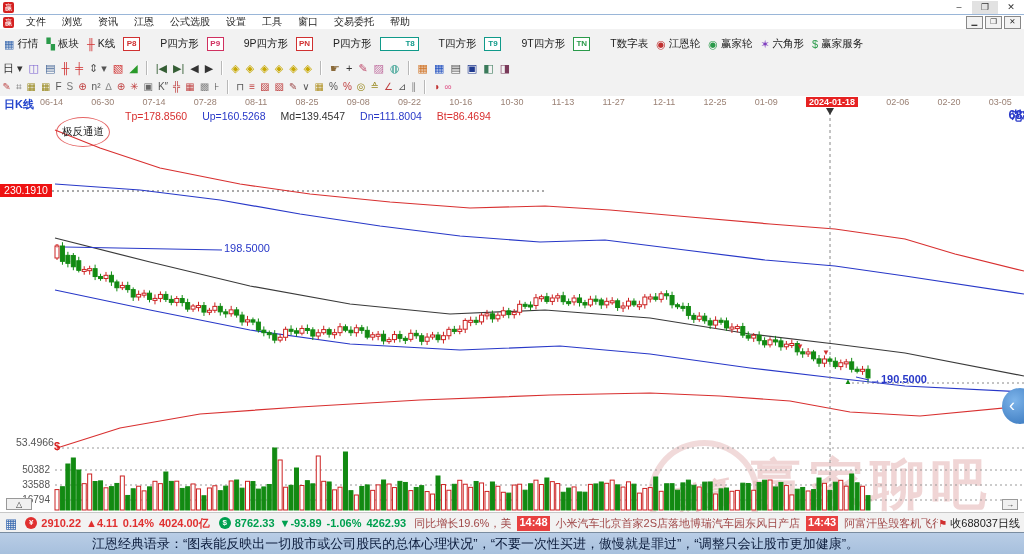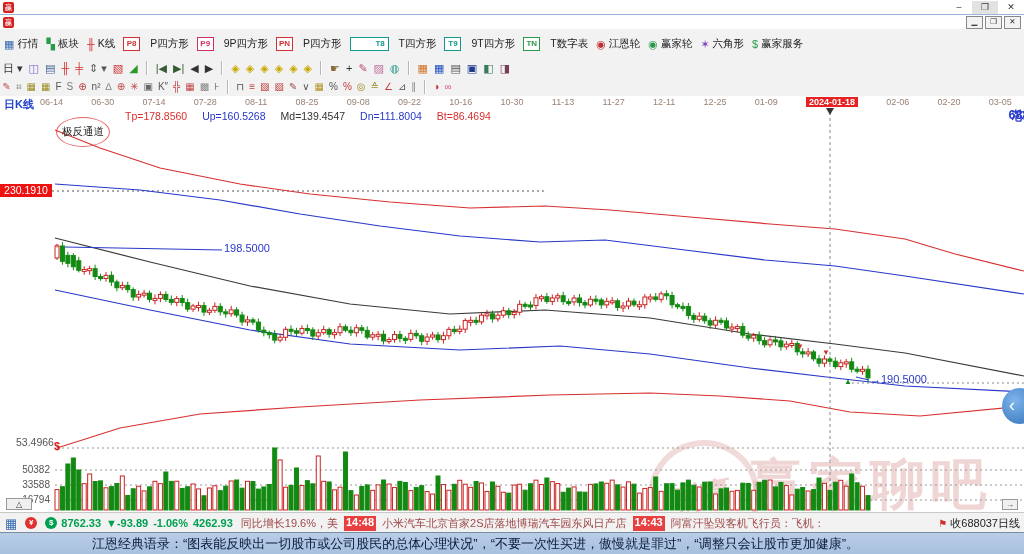--- a/index.html
+++ b/index.html
@@ -21,21 +21,21 @@
   .mdictrl{width:15px;height:11px;border:1px solid #888;background:#f2f2f2;font-size:7.5px;
            line-height:10px;text-align:center;margin-left:2px;color:#222;}
   
   .tb{left:0;width:1024px;background:#f2f2f2;display:flex;align-items:center;border-bottom:1px solid #cfcfcf;}
   .tb1{top:29px;height:29px;font-size:10.5px;color:#222;}
   .tb2{top:58px;height:20px;}
   .tb3{top:78px;height:18px;}
   .tbitem{display:flex;align-items:center;margin:0 4px;white-space:nowrap;}
   .tbico{display:inline-block;margin-right:3px;font-size:11px;line-height:12px;}
   .lbox{display:inline-block;min-width:13px;height:12px;border:1px solid currentColor;font-size:8px;
-        font-weight:bold;line-height:12px;text-align:center;background:#fff;margin-right:10px;padding:0 1px;}
+        font-weight:bold;line-height:12px;text-align:center;background:#fff;margin-right:20px;padding:0 1px;}
   .ico2{display:inline-block;margin:0 3px;font-size:11px;line-height:14px;}
   .ico3{display:inline-block;margin:0 2.5px;font-size:10px;line-height:12px;}
   .tbsep{width:1px;height:14px;background:#b8b8b8;border-right:1px solid #fff;margin:0 5px;}
   
   .chartregion{left:0;top:96px;width:1024px;height:416px;background:#fff;overflow:hidden;}
   .chartregion *{position:absolute;}
   #chart-svg{left:0;top:0;z-index:2;}
   .wm{z-index:1;font-weight:bold;white-space:nowrap;}
   .ann{z-index:3;white-space:nowrap;}
   .period-label{left:4px;top:1px;font-size:11px;font-weight:bold;color:#2244cc;z-index:4;}
@@ -43,21 +43,21 @@
               align-items:center;z-index:3;font-size:9px;color:#9a8074;}
   .axis-dates span{position:static;}
   .datehl{background:#e62222;color:#fff;padding:0 3px;font-weight:bold;}
   .indrow{left:56px;top:13px;height:14px;display:flex;align-items:center;z-index:3;font-size:10.5px;}
   .indrow span{position:static;margin-right:15px;white-space:nowrap;}
   .indname{color:#222;border:1px solid rgba(220,50,50,.75);border-radius:50%;padding:7px 5px;margin-top:31px;}
   .symbol{right:12px;top:12px;font-size:12.5px;font-weight:bold;color:#2838c8;z-index:3;}
   .tag230{left:0;top:88px;width:52px;height:13px;background:#ee1212;color:#fff;font-size:10.5px;
           line-height:13px;text-align:center;}
   .lbl198{left:224px;top:146px;color:#2838c8;font-size:11px;}
-  .lbl190{left:870px;top:277px;color:#2838c8;font-size:11px;}
+  .lbl190{left:870px;top:277px;color:#2838c8;font-size:11px;font-weight:bold;}
   .lbl53{left:16px;top:340px;color:#555;font-size:10.5px;}
   .dollar{left:54px;top:344px;color:#d82020;font-weight:bold;font-size:11px;}
   .vlabel{left:2px;width:48px;text-align:right;font-size:10px;color:#555;}
   .navball{left:1002px;top:292px;width:36px;height:36px;border-radius:50%;z-index:5;
            background:radial-gradient(circle at 35% 35%,#7db4ea,#2f6fb8);color:#fff;font-size:18px;
            line-height:34px;padding-left:7px;box-sizing:border-box;}
   .minibtn{border:1px solid #999;background:#f0f0f0;color:#333;text-align:center;z-index:5;box-sizing:border-box;}
   .splitbtn{left:6px;top:402px;width:26px;height:12px;font-size:8px;line-height:11px;}
   .scrollbtn{left:1002px;top:403px;width:16px;height:11px;font-size:8px;line-height:10px;}
   .wm-tools{left:710px;top:322px;font-size:21px;color:#c6c6c6;}
@@ -91,20 +91,32 @@
   <span class="applogo">赢</span>
   <span class="wctrls" id="wctrls">
       <span class="wctrl">–</span>
       <span class="wctrl max">❐</span>
       <span class="wctrl">✕</span>
     </span>
 </div>
 
 <div class="abs menubar">
   <span class="applogo">赢</span>
+  <span id="menuitems" style="display:flex">
+      <span class="menuitem">文件</span>
+      <span class="menuitem">浏览</span>
+      <span class="menuitem">资讯</span>
+      <span class="menuitem">江恩</span>
+      <span class="menuitem">公式选股</span>
+      <span class="menuitem">设置</span>
+      <span class="menuitem">工具</span>
+      <span class="menuitem">窗口</span>
+      <span class="menuitem">交易委托</span>
+      <span class="menuitem">帮助</span>
+    </span>
   <span class="mdictrls" id="mdictrls">
       <span class="mdictrl">▁</span>
       <span class="mdictrl">❐</span>
       <span class="mdictrl">✕</span>
     </span>
 </div>
 
 <div class="abs tb tb1" id="tb1">
     <span class="tbitem">
       <span class="tbico" style="color: rgb(58, 106, 176);">▦</span>
@@ -759,20 +771,23 @@
   <div class="vlabel ann" style="top:398px">16794</div>
 
   <div class="navball">‹</div>
   <div class="minibtn splitbtn">△</div>
   <div class="minibtn scrollbtn">→</div>
 </div>
 
 <div class="abs statusbar">
   <span class="sb-grid">▦</span>
   <span class="dotico" style="background:#e03030">¥</span>
+  <span class="sh-vals">
+    <span>2910.22</span><span>▲4.11</span><span>0.14%</span><span>4024.00亿</span>
+  </span>
   <span class="dotico" style="background:#00a050">$</span>
   <span class="sz-vals">
     <span>8762.33</span><span>▼-93.89</span><span>-1.06%</span><span>4262.93</span>
   </span>
   <span id="ticker" style="overflow:hidden;display:flex;flex:0 1 auto;">
       <span class="tick-news">同比增长19.6%，美</span>
       <span class="tick-time">14:48</span>
       <span class="tick-news">小米汽车北京首家2S店落地博瑞汽车园东风日产店</span>
       <span class="tick-time">14:43</span>
       <span class="tick-news">阿富汗坠毁客机飞行员：飞机：</span>

